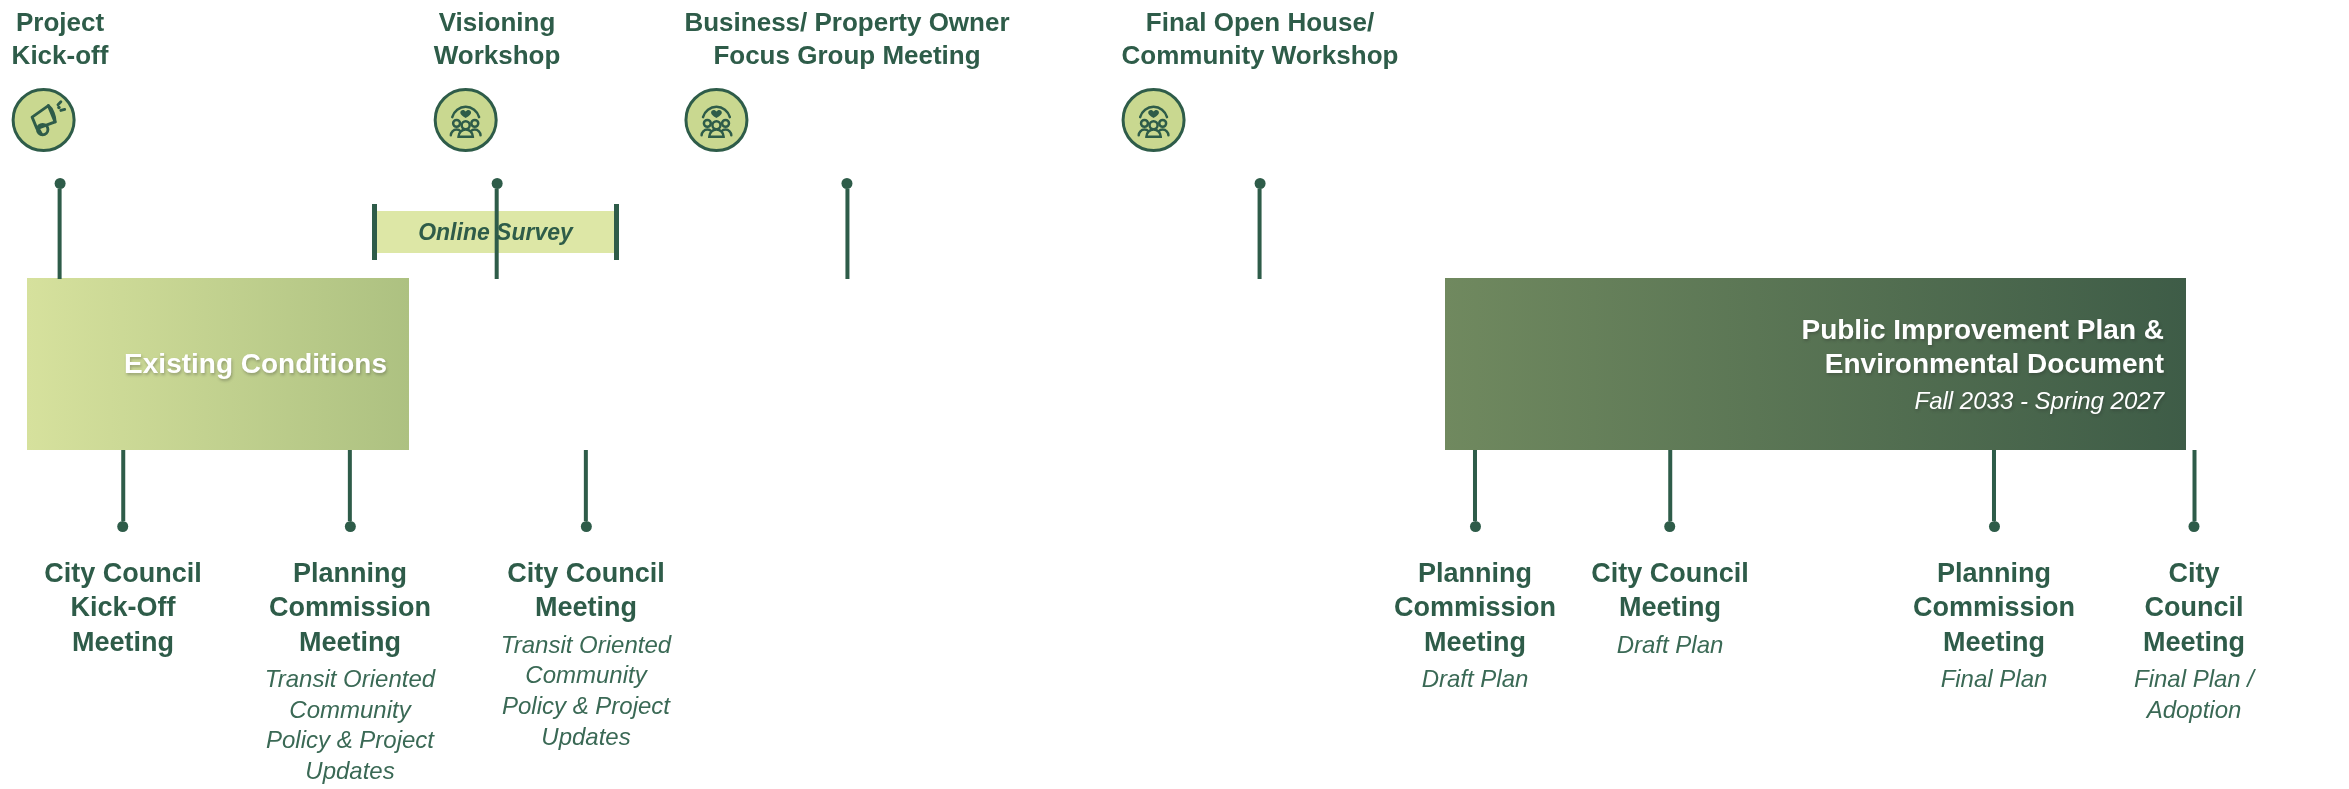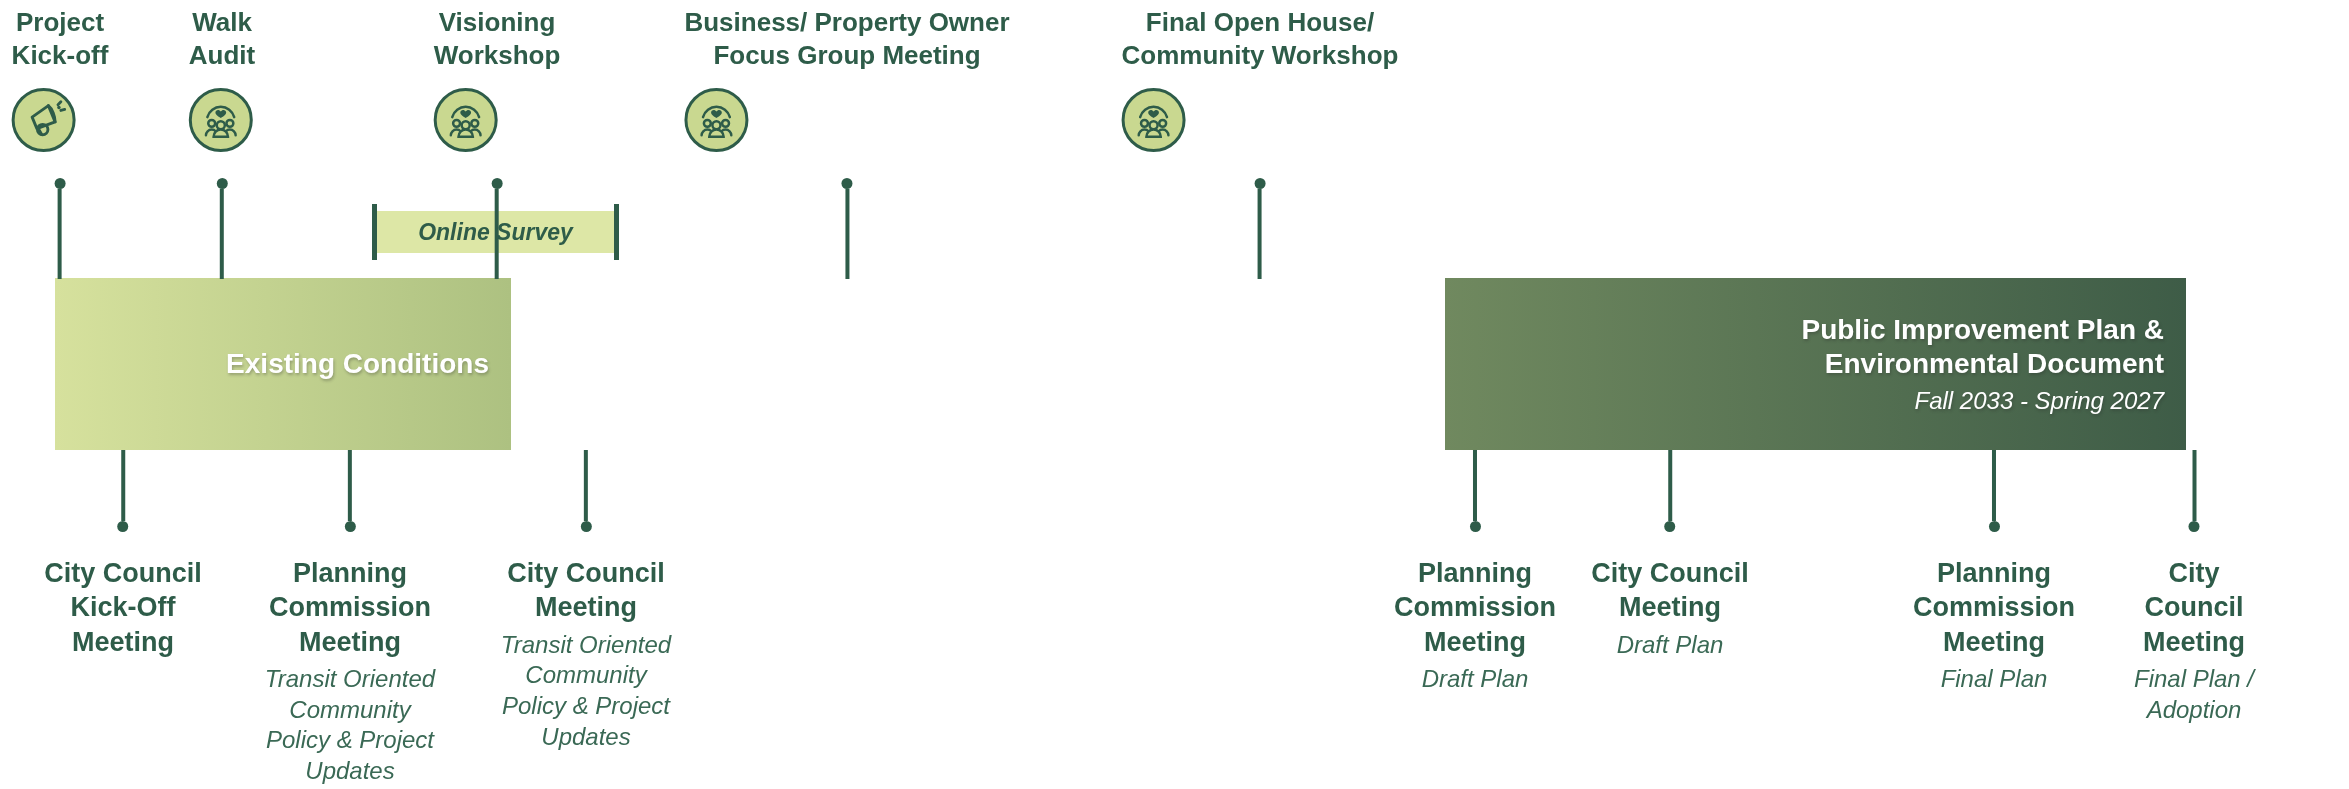--- a/index.html
+++ b/index.html
@@ -26,21 +26,21 @@
   .dot{width:11px;height:11px;border-radius:50%;background:var(--dk);}
   .vline-top{width:4px;height:90px;background:var(--dk);}
   
   .phase-bar{position:absolute;top:278px;height:172px;box-sizing:border-box;
     display:flex;flex-direction:column;justify-content:center;align-items:flex-end;
     padding-right:22px;color:#ffffff;z-index:1;}
   .phase-title{font-weight:bold;font-size:28px;line-height:1.18;text-align:right;
     white-space:pre-line;text-shadow:1px 2px 3px rgba(40,40,40,.3);}
   .phase-dates{font-style:italic;font-size:24px;margin-top:7px;text-align:right;
     text-shadow:1px 2px 3px rgba(40,40,40,.3);}
-  .bar1{left:27px;width:456px;background:linear-gradient(90deg,#D6E19D,#ADC181);margin-left:28px;}
+  .bar1{left:27px;width:382px;background:linear-gradient(90deg,#D6E19D,#ADC181);}
   .bar2{left:443px;width:994px;background:linear-gradient(90deg,#A9BE7E,#7B9267);}
   .bar3{left:1445px;width:741px;background:linear-gradient(90deg,#70895F,#3E5C47);}
   
   .survey{position:absolute;left:372px;top:204px;height:56px;display:flex;
     align-items:center;z-index:2;font-weight:bold;}
   .survey-tick{width:5px;height:56px;background:var(--dk);}
   .survey-box{width:237px;height:42px;box-sizing:border-box;background:var(--tag);
     display:flex;align-items:center;justify-content:center;
     font-style:italic;font-size:23px;color:var(--dk);}
   
@@ -87,23 +87,24 @@
         </g>
         <circle cx="40" cy="11" r="1.8" fill="currentColor"></circle>
       </svg>
     </div>
     <div class="connector-top">
       <div class="dot"></div>
       <div class="vline-top"></div>
     </div>
   </div>
 
-  <div class="milestone" style="left:222px">
-    <div class="m-label">Walk
-Audit</div>
+
+  <div class="milestone" style="left:497px">
+    <div class="m-label">Visioning
+Workshop</div>
     <div class="m-icon">
       <svg viewBox="0 0 48 48" aria-hidden="true">
         <g fill="none" stroke="currentColor" stroke-width="2.6" stroke-linecap="round">
           <path d="M10 21 A 14.5 14.5 0 0 1 38 21"></path>
           <circle cx="14.5" cy="27.5" r="3.6"></circle>
           <circle cx="33.5" cy="27.5" r="3.6"></circle>
           <path d="M8.5 40 a6 6 0 0 1 12 0"></path>
           <path d="M27.5 40 a6 6 0 0 1 12 0"></path>
         </g>
         <path d="M24 15.2 c-1.4 -2.6 -5.6 -2.2 -5.6 1 c0 2.6 3.8 4.6 5.6 5.8 c1.8 -1.2 5.6 -3.2 5.6 -5.8 c0 -3.2 -4.2 -3.6 -5.6 -1 Z" fill="currentColor"></path>
@@ -112,23 +113,23 @@
           <path d="M16.5 41.5 a7.5 7.5 0 0 1 15 0 Z"></path>
         </g>
       </svg>
     </div>
     <div class="connector-top">
       <div class="dot"></div>
       <div class="vline-top"></div>
     </div>
   </div>
 
-  <div class="milestone" style="left:497px">
-    <div class="m-label">Visioning
-Workshop</div>
+  <div class="milestone" style="left:847px">
+    <div class="m-label">Business/ Property Owner
+Focus Group Meeting</div>
     <div class="m-icon">
       <svg viewBox="0 0 48 48" aria-hidden="true">
         <g fill="none" stroke="currentColor" stroke-width="2.6" stroke-linecap="round">
           <path d="M10 21 A 14.5 14.5 0 0 1 38 21"></path>
           <circle cx="14.5" cy="27.5" r="3.6"></circle>
           <circle cx="33.5" cy="27.5" r="3.6"></circle>
           <path d="M8.5 40 a6 6 0 0 1 12 0"></path>
           <path d="M27.5 40 a6 6 0 0 1 12 0"></path>
         </g>
         <path d="M24 15.2 c-1.4 -2.6 -5.6 -2.2 -5.6 1 c0 2.6 3.8 4.6 5.6 5.8 c1.8 -1.2 5.6 -3.2 5.6 -5.8 c0 -3.2 -4.2 -3.6 -5.6 -1 Z" fill="currentColor"></path>
@@ -137,23 +138,23 @@
           <path d="M16.5 41.5 a7.5 7.5 0 0 1 15 0 Z"></path>
         </g>
       </svg>
     </div>
     <div class="connector-top">
       <div class="dot"></div>
       <div class="vline-top"></div>
     </div>
   </div>
 
-  <div class="milestone" style="left:847px">
-    <div class="m-label">Business/ Property Owner
-Focus Group Meeting</div>
+  <div class="milestone" style="left:1260px">
+    <div class="m-label">Final Open House/
+Community Workshop</div>
     <div class="m-icon">
       <svg viewBox="0 0 48 48" aria-hidden="true">
         <g fill="none" stroke="currentColor" stroke-width="2.6" stroke-linecap="round">
           <path d="M10 21 A 14.5 14.5 0 0 1 38 21"></path>
           <circle cx="14.5" cy="27.5" r="3.6"></circle>
           <circle cx="33.5" cy="27.5" r="3.6"></circle>
           <path d="M8.5 40 a6 6 0 0 1 12 0"></path>
           <path d="M27.5 40 a6 6 0 0 1 12 0"></path>
         </g>
         <path d="M24 15.2 c-1.4 -2.6 -5.6 -2.2 -5.6 1 c0 2.6 3.8 4.6 5.6 5.8 c1.8 -1.2 5.6 -3.2 5.6 -5.8 c0 -3.2 -4.2 -3.6 -5.6 -1 Z" fill="currentColor"></path>
@@ -162,45 +163,20 @@
           <path d="M16.5 41.5 a7.5 7.5 0 0 1 15 0 Z"></path>
         </g>
       </svg>
     </div>
     <div class="connector-top">
       <div class="dot"></div>
       <div class="vline-top"></div>
     </div>
   </div>
 
-  <div class="milestone" style="left:1260px">
-    <div class="m-label">Final Open House/
-Community Workshop</div>
-    <div class="m-icon">
-      <svg viewBox="0 0 48 48" aria-hidden="true">
-        <g fill="none" stroke="currentColor" stroke-width="2.6" stroke-linecap="round">
-          <path d="M10 21 A 14.5 14.5 0 0 1 38 21"></path>
-          <circle cx="14.5" cy="27.5" r="3.6"></circle>
-          <circle cx="33.5" cy="27.5" r="3.6"></circle>
-          <path d="M8.5 40 a6 6 0 0 1 12 0"></path>
-          <path d="M27.5 40 a6 6 0 0 1 12 0"></path>
-        </g>
-        <path d="M24 15.2 c-1.4 -2.6 -5.6 -2.2 -5.6 1 c0 2.6 3.8 4.6 5.6 5.8 c1.8 -1.2 5.6 -3.2 5.6 -5.8 c0 -3.2 -4.2 -3.6 -5.6 -1 Z" fill="currentColor"></path>
-        <g stroke="currentColor" stroke-width="2.6" fill="#C9D890" stroke-linecap="round">
-          <circle cx="24" cy="29.5" r="4.2"></circle>
-          <path d="M16.5 41.5 a7.5 7.5 0 0 1 15 0 Z"></path>
-        </g>
-      </svg>
-    </div>
-    <div class="connector-top">
-      <div class="dot"></div>
-      <div class="vline-top"></div>
-    </div>
-  </div>
-
   <div class="event" style="left:123px">
     <div class="vline-bottom"></div>
     <div class="dot"></div>
     <div class="event-title">City Council
 Kick-Off
 Meeting</div>
     <div class="event-sub"></div>
   </div>
 
   <div class="event" style="left:350px">

